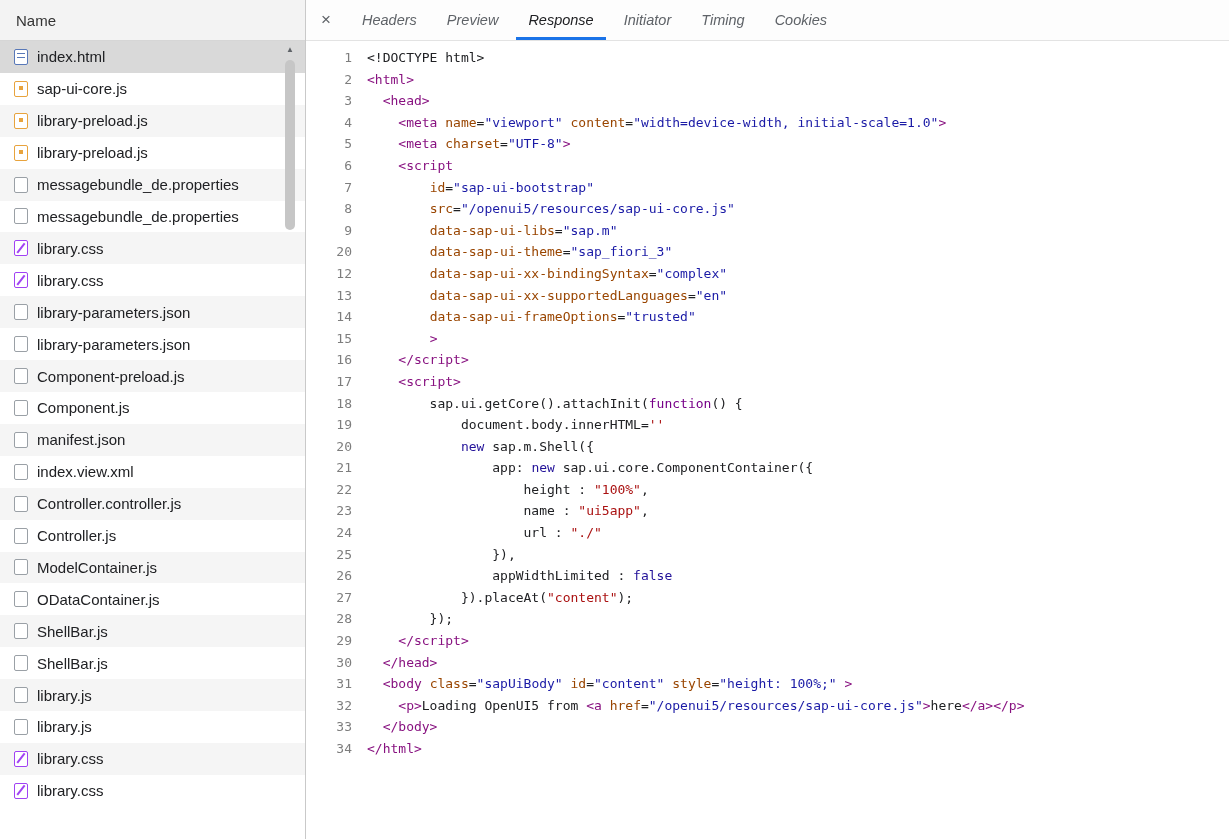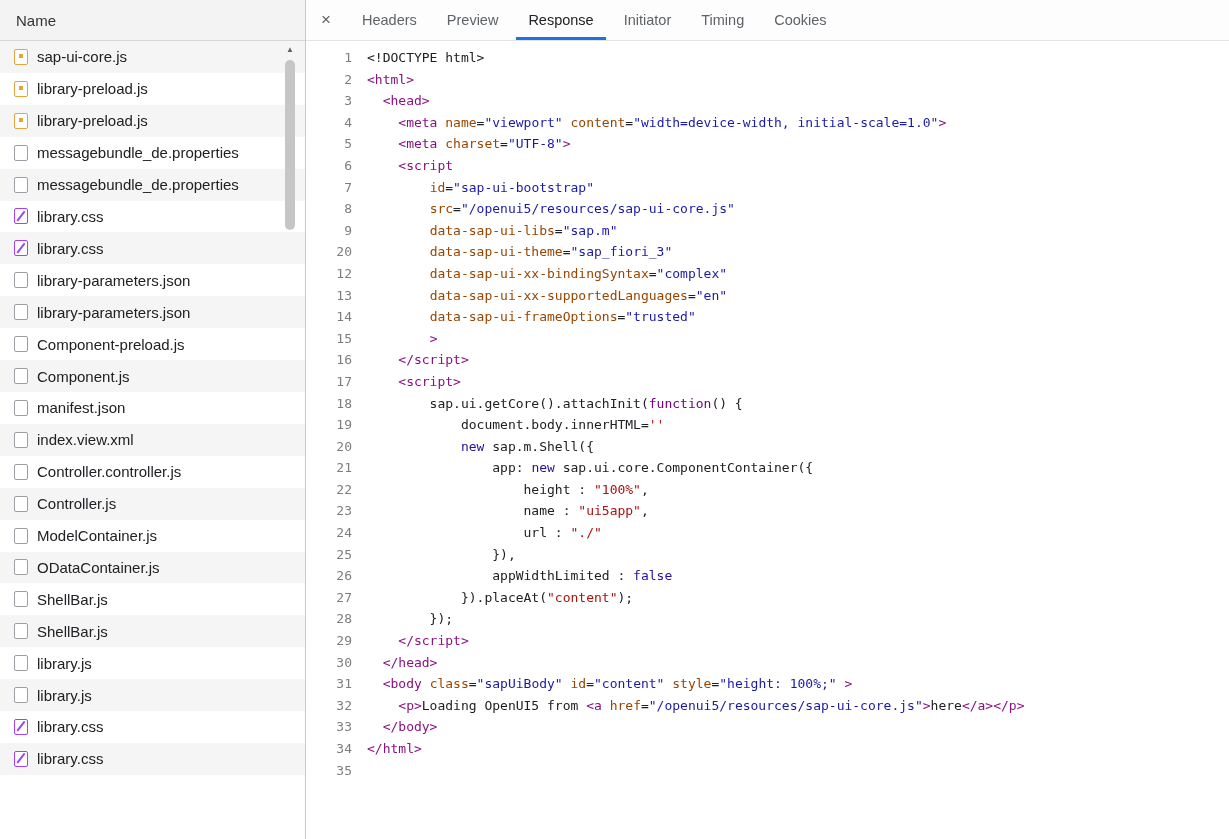--- a/index.html
+++ b/index.html
@@ -34,21 +34,21 @@
   .ficon.css::before { content:""; position:absolute; left:4.8px; top:0.5px; width:1.5px; height:12px; background:var(--icon-css); transform:rotate(38deg); }
 
   .scrollbar { position:absolute; top:43px; right:8px; width:14px; bottom:4px; }
   .sb-arrow { height:14px; line-height:14px; text-align:center; font-size:8px; color:#5f6368; cursor:pointer; }
   .sb-thumb { margin:3px auto 0; width:10px; height:170px; background:#c6c6c6; border-radius:5px; cursor:pointer; }
 
   
   .right-panel { flex:1; min-width:0; display:flex; flex-direction:column; background:#fff; }
   .tabbar { flex:0 0 41px; height:41px; display:flex; align-items:stretch; background:#fdfdfd; border-bottom:1px solid #e3e3e3; padding-left:7px; }
   .close-btn { align-self:center; width:26px; text-align:center; font-size:17px; color:#5f6368; cursor:pointer; }
-  .tabs { display:flex; margin-left:8px; }
+  .tabs { display:flex; margin-left:8px;font-style:italic; }
   .tab { display:flex; align-items:center; padding:0 12px; margin:0 3px; font-size:14.5px; color:var(--tab-text); border-bottom:3px solid transparent; border-top:3px solid transparent; cursor:pointer; }
   .tab.active { color:var(--tab-active-text); border-bottom-color:var(--accent); }
 
   .code-viewer { flex:1; overflow:hidden; padding-top:6px; font-family:"DejaVu Sans Mono", monospace; font-size:13px; line-height:21.6px; }
   .code-line { display:flex; }
   .lnum { flex:0 0 46px; text-align:right; color:var(--line-number); white-space:pre; user-select:none; }
   .lcontent { padding-left:15px; white-space:pre; color:var(--tok-plain); }
   .tk-p { color:var(--tok-plain); }
   .tk-t { color:var(--tok-tag); }
   .tk-a { color:var(--tok-attr); }
@@ -60,20 +60,24 @@
 </head>
 <body>
 
 <div class="app">
 
   <aside class="left-panel">
     <div class="left-header">
       <span class="left-header-label">Name</span>
     </div>
     <div class="file-rows" id="file-rows">
+        <div class="file-row selected">
+    <span class="ficon html"></span>
+    <span class="fname">index.html</span>
+  </div>
         <div class="file-row">
     <span class="ficon js"></span>
     <span class="fname">sap-ui-core.js</span>
   </div>
         <div class="file-row">
     <span class="ficon js"></span>
     <span class="fname">library-preload.js</span>
   </div>
         <div class="file-row">
     <span class="ficon js"></span>
@@ -317,21 +321,17 @@
     <span class="lcontent"><span class="tk-p">    </span><span class="tk-t">&lt;p&gt;</span><span class="tk-p">Loading OpenUI5 from </span><span class="tk-t">&lt;a</span><span class="tk-p"> </span><span class="tk-a">href</span><span class="tk-p">=</span><span class="tk-v">"/openui5/resources/sap-ui-core.js"</span><span class="tk-t">&gt;</span><span class="tk-p">here</span><span class="tk-t">&lt;/a&gt;</span><span class="tk-t">&lt;/p&gt;</span></span>
   </div>
           <div class="code-line">
     <span class="lnum">33</span>
     <span class="lcontent"><span class="tk-p">  </span><span class="tk-t">&lt;/body&gt;</span></span>
   </div>
           <div class="code-line">
     <span class="lnum">34</span>
     <span class="lcontent"><span class="tk-t">&lt;/html&gt;</span></span>
   </div>
-          <div class="code-line">
-    <span class="lnum">35</span>
-    <span class="lcontent"></span>
-  </div>
         </div>
     </div>
   </main>
 
 </div>
 
 </body></html>

